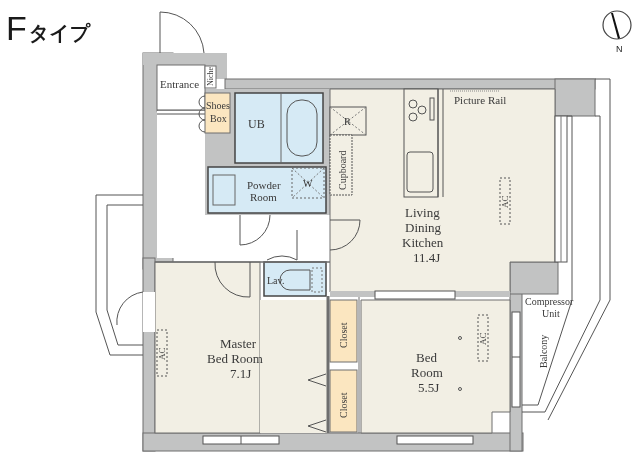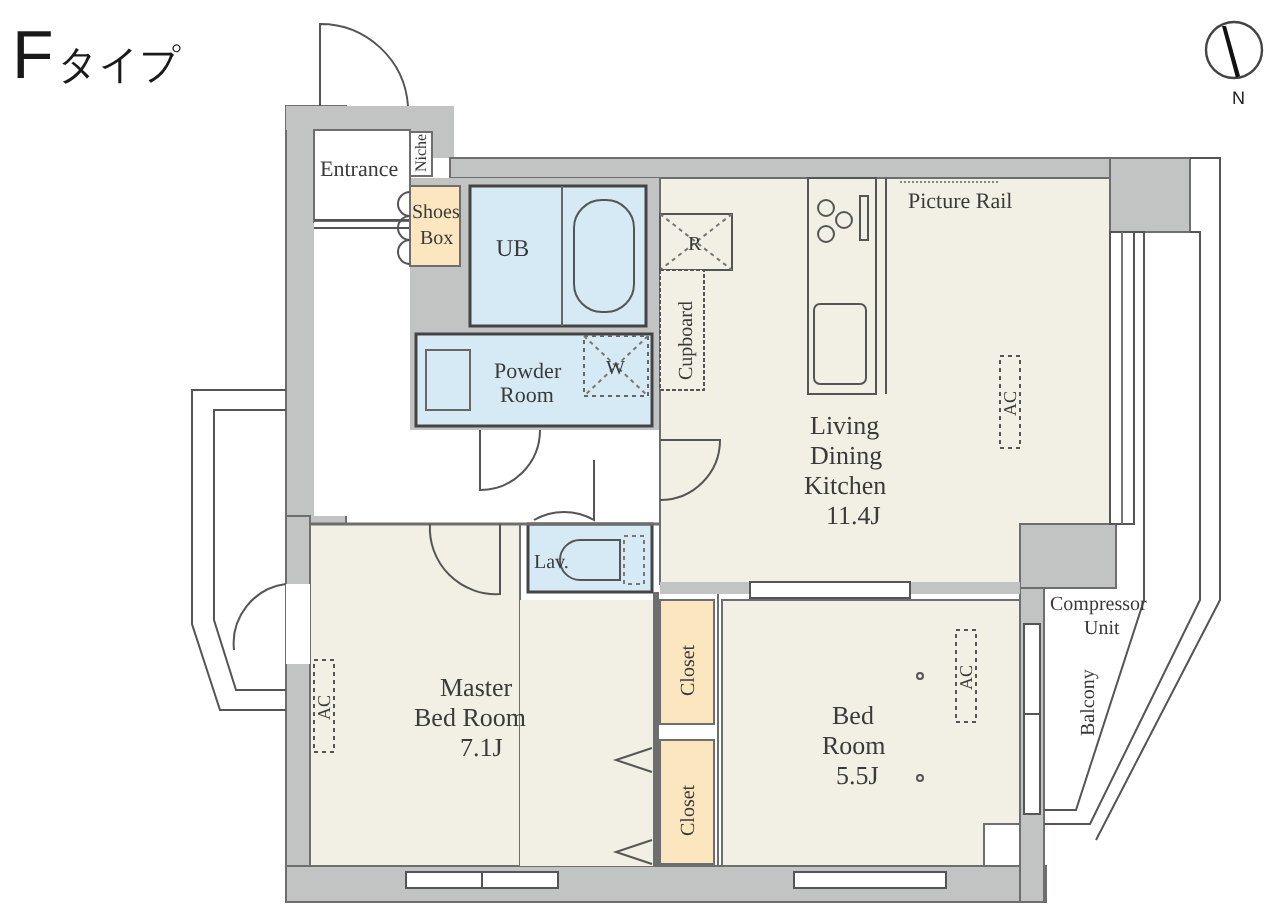--- a/index.html
+++ b/index.html
@@ -1,19 +1,19 @@
 <!DOCTYPE html>
 <html><head>
 <meta charset="utf-8">
 <style>
   html, body { margin: 0; padding: 0; background: #ffffff; }
   body { width: 640px; height: 452px; position: relative; overflow: hidden; font-family: "Liberation Serif", serif; }
   .title { position: absolute; left: 6px; top: 8px; font-family: "Liberation Sans", sans-serif; color: #1a1a1a; white-space: nowrap; }
   .title .big { font-size: 34px; line-height: 40px; }
-  .title .small { font-size: 20px; font-weight: normal; margin-left: 2px; }
+  .title .small { font-size: 20px; font-weight: bold; margin-left: 2px; }
   svg { position: absolute; left: 0; top: 0; }
   .lbl { font-family: "Liberation Serif", serif; fill: #3a3a3a; }
   .compass { position: absolute; left: 600px; top: 8px; width: 34px; height: 46px; }
 </style>
 </head>
 <body>
 
 <div class="title">
   <span class="big">F</span><span class="small">タイプ</span>
 </div>

